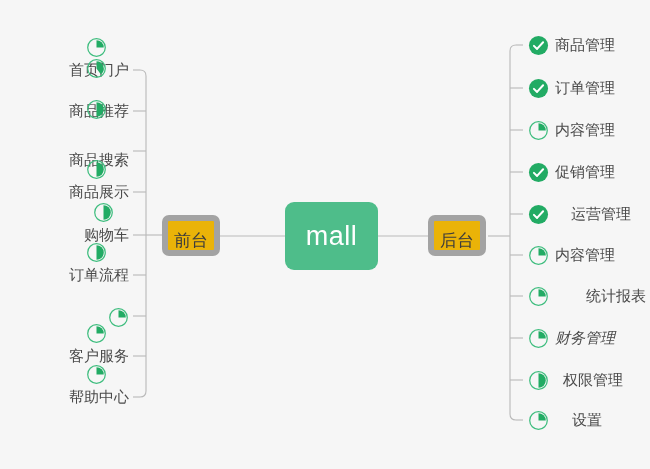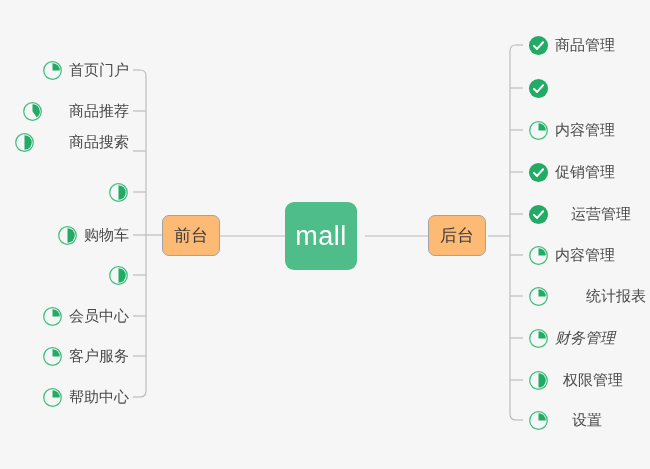--- a/index.html
+++ b/index.html
@@ -34,39 +34,39 @@
     fill: none;
     stroke: #b9b9b9;
     stroke-width: 1.1;
   }
 
   
   .root-node {
     position: absolute;
     left: 285px;
     top: 202px;
-    width: 72px;
+    width: 93px;
     height: 68px;
     background: #4ebd8a;
     border-radius: 9px;
     color: #ffffff;
     font-size: 27px;
     line-height: 68px;
     text-align: center;
     letter-spacing: 0.5px;
     box-sizing: border-box;
   }
 
   .branch-node {
     position: absolute;
     top: 215px;
     width: 58px;
     height: 41px;
-    background: #fdba74;
-    border: 1px solid #a3a3a3;
+    background: #eab308;
+    border: 6px solid #a3a3a3;
     border-radius: 7px;
     box-sizing: border-box;
     font-size: 17px;
     line-height: 39px;
     text-align: center;
     color: #3c3c3c;
   }
   .branch-node.left  { left: 162px; }
   .branch-node.right { left: 428px; }
 
@@ -77,21 +77,21 @@
     display: flex;
     align-items: center;
     font-size: 15px;
     color: #4a4a4a;
     white-space: nowrap;
     text-align: center;
   }
   .leaf.left {
     right: 521px;           
     justify-content: flex-end;
-    flex-direction: row;
+    flex-direction: column;
   }
   .leaf.right {
     left: 528px;
     justify-content: flex-start;
   }
   .leaf .lbl { line-height: 24px; }
   .leaf.left  .lbl { margin-left: 6px; }
   .leaf.right .lbl { margin-left: 6px; }
 
   
@@ -147,52 +147,53 @@
         </svg>
         <span class="lbl">首页门户</span>
       </div>
       <div class="leaf left" style="top: 99px; gap: 20px;">
         <svg class="ico" viewBox="0 0 22 22">
           <circle cx="11" cy="11" r="9.2" fill="none" stroke="#3ebd7e" stroke-width="1.3"></circle>
           <path d="M 11 11 L 11 3.4000000000000004 A 7.6 7.6 0 0 1 15.467167917422795 17.148529157249598 Z" fill="#22ab64"></path>
         </svg>
         <span class="lbl">商品推荐</span>
       </div>
-      <div class="leaf left" style="top: 130px; gap: 28px;">
+      <div class="leaf left" style="top: 148px; gap: 28px;">
         <svg class="ico" viewBox="0 0 22 22">
           <circle cx="11" cy="11" r="9.2" fill="none" stroke="#3ebd7e" stroke-width="1.3"></circle>
           <path d="M 11 11 L 11 3.4000000000000004 A 7.6 7.6 0 0 1 11 18.6 Z" fill="#22ab64"></path>
         </svg>
         <span class="lbl">商品搜索</span>
       </div>
       <div class="leaf left" style="top: 180px;">
         <svg class="ico" viewBox="0 0 22 22">
           <circle cx="11" cy="11" r="9.2" fill="none" stroke="#3ebd7e" stroke-width="1.3"></circle>
           <path d="M 11 11 L 11 3.4000000000000004 A 7.6 7.6 0 0 1 11 18.6 Z" fill="#22ab64"></path>
         </svg>
+        <span class="lbl">商品展示</span>
       </div>
       <div class="leaf left" style="top: 223px;">
         <svg class="ico" viewBox="0 0 22 22">
           <circle cx="11" cy="11" r="9.2" fill="none" stroke="#3ebd7e" stroke-width="1.3"></circle>
           <path d="M 11 11 L 11 3.4000000000000004 A 7.6 7.6 0 0 1 11 18.6 Z" fill="#22ab64"></path>
         </svg>
         <span class="lbl">购物车</span>
       </div>
       <div class="leaf left" style="top: 263px;">
         <svg class="ico" viewBox="0 0 22 22">
           <circle cx="11" cy="11" r="9.2" fill="none" stroke="#3ebd7e" stroke-width="1.3"></circle>
           <path d="M 11 11 L 11 3.4000000000000004 A 7.6 7.6 0 0 1 11 18.6 Z" fill="#22ab64"></path>
         </svg>
+        <span class="lbl">订单流程</span>
       </div>
       <div class="leaf left" style="top: 304px;">
         <svg class="ico" viewBox="0 0 22 22">
           <circle cx="11" cy="11" r="9.2" fill="none" stroke="#3ebd7e" stroke-width="1.3"></circle>
           <path d="M 11 11 L 11 3.4000000000000004 A 7.6 7.6 0 0 1 18.6 11 Z" fill="#22ab64"></path>
         </svg>
-        <span class="lbl">会员中心</span>
       </div>
       <div class="leaf left" style="top: 344px;">
         <svg class="ico" viewBox="0 0 22 22">
           <circle cx="11" cy="11" r="9.2" fill="none" stroke="#3ebd7e" stroke-width="1.3"></circle>
           <path d="M 11 11 L 11 3.4000000000000004 A 7.6 7.6 0 0 1 18.6 11 Z" fill="#22ab64"></path>
         </svg>
         <span class="lbl">客户服务</span>
       </div>
       <div class="leaf left" style="top: 385px;">
         <svg class="ico" viewBox="0 0 22 22">
@@ -209,20 +210,21 @@
           <circle cx="11" cy="11" r="10" fill="#22ab64"></circle>
           <path d="M6.2 11.4 L9.5 14.6 L15.8 7.6" fill="none" stroke="#ffffff" stroke-width="2.1" stroke-linecap="round" stroke-linejoin="round"></path>
         </svg>
         <span class="lbl">商品管理</span>
       </div>
       <div class="leaf right" style="top: 76px;">
         <svg class="ico" viewBox="0 0 22 22">
           <circle cx="11" cy="11" r="10" fill="#22ab64"></circle>
           <path d="M6.2 11.4 L9.5 14.6 L15.8 7.6" fill="none" stroke="#ffffff" stroke-width="2.1" stroke-linecap="round" stroke-linejoin="round"></path>
         </svg>
+        <span class="lbl">订单管理</span>
       </div>
       <div class="leaf right" style="top: 118px;">
         <svg class="ico" viewBox="0 0 22 22">
           <circle cx="11" cy="11" r="9.2" fill="none" stroke="#3ebd7e" stroke-width="1.3"></circle>
           <path d="M 11 11 L 11 3.4000000000000004 A 7.6 7.6 0 0 1 18.6 11 Z" fill="#22ab64"></path>
         </svg>
         <span class="lbl">内容管理</span>
       </div>
       <div class="leaf right" style="top: 160px;">
         <svg class="ico" viewBox="0 0 22 22">

